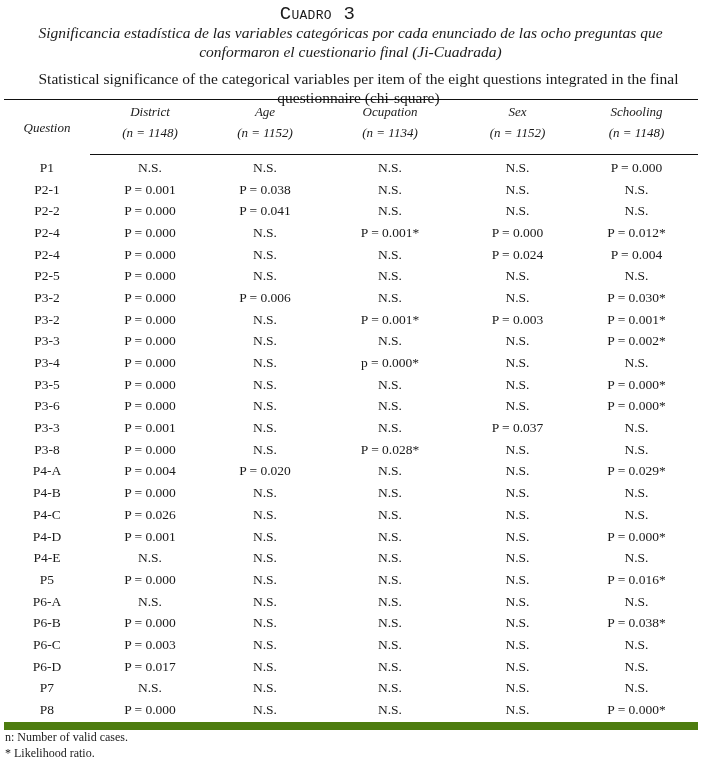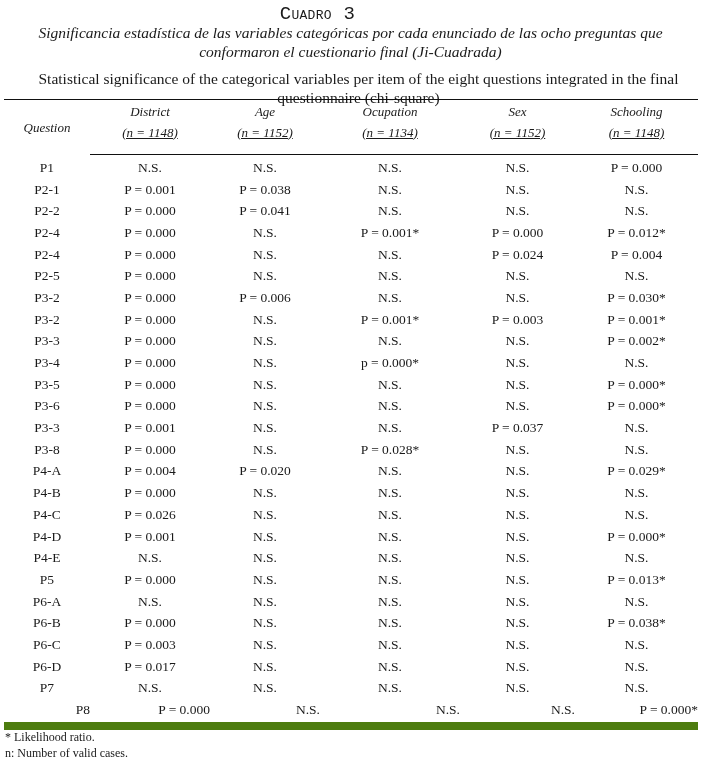--- a/index.html
+++ b/index.html
@@ -21,30 +21,30 @@
     .title-en {
       position: absolute; top: 69px; left: 8px; width: 701px;
       font-size: 15.5px; line-height: 19px;
     }
     table.stats {
       position: absolute; top: 99px; left: 4px; width: 694px;
       border-collapse: collapse;
       font-size: 13.5px;
     }
     table.stats thead tr.h1 th { border-top: 1.5px solid #111; padding-top: 3px; height: 18px; }
-    table.stats thead tr.h2 th { border-bottom: 1.5px solid #111; height: 19px; padding-bottom: 12px; text-decoration: underline; }
+    table.stats thead tr.h2 th { border-bottom: 1.5px solid #111; height: 19px; padding-bottom: 12px; }
     table.stats th {
       font-weight: normal; font-style: italic; text-align: center; font-size: 13px;
     }
     table.stats th.qcol { vertical-align: middle; }
     table.stats tbody td {
       text-align: center; height: 21.7px; padding: 0; white-space: nowrap;
     }
     table.stats tbody tr:first-child td { padding-top: 2px; }
-    table.stats tbody tr:last-child td { border-bottom: 8px solid #4d7c0f; padding-bottom: 1px; text-align: right; }
+    table.stats tbody tr:last-child td { border-bottom: 8px solid #4d7c0f; padding-bottom: 1px; }
     col.c0 { width: 86px; }
     col.c1 { width: 120px; }
     col.c2 { width: 110px; }
     col.c3 { width: 140px; }
     col.c4 { width: 115px; }
     col.c5 { width: 123px; }
     .notes {
       position: absolute; top: 730px; left: 5px;
       font-size: 12px; line-height: 15.5px;
     }
@@ -234,21 +234,21 @@
         <td>N.S.</td>
         <td>N.S.</td>
         <td>N.S.</td>
       </tr>
       <tr>
         <td>P5</td>
         <td>P = 0.000</td>
         <td>N.S.</td>
         <td>N.S.</td>
         <td>N.S.</td>
-        <td>P = 0.013*</td>
+        <td>P = 0.016*</td>
       </tr>
       <tr>
         <td>P6-A</td>
         <td>N.S.</td>
         <td>N.S.</td>
         <td>N.S.</td>
         <td>N.S.</td>
         <td>N.S.</td>
       </tr>
       <tr>
@@ -288,15 +288,15 @@
         <td>P = 0.000</td>
         <td>N.S.</td>
         <td>N.S.</td>
         <td>N.S.</td>
         <td>P = 0.000*</td>
       </tr>
     </tbody>
 </table>
 
 <div class="notes">
+  <div>n: Number of valid cases.</div>
   <div>* Likelihood ratio.</div>
-  <div>n: Number of valid cases.</div>
 </div>
 
 </body></html>

